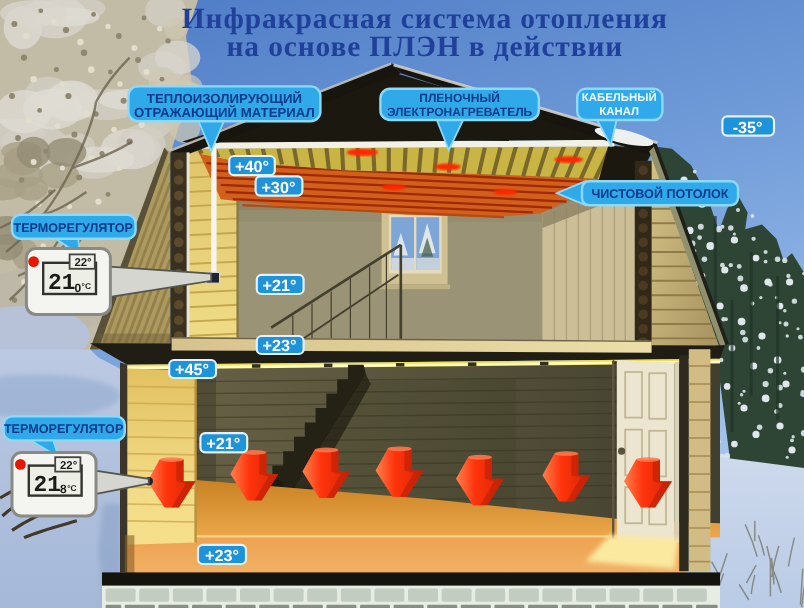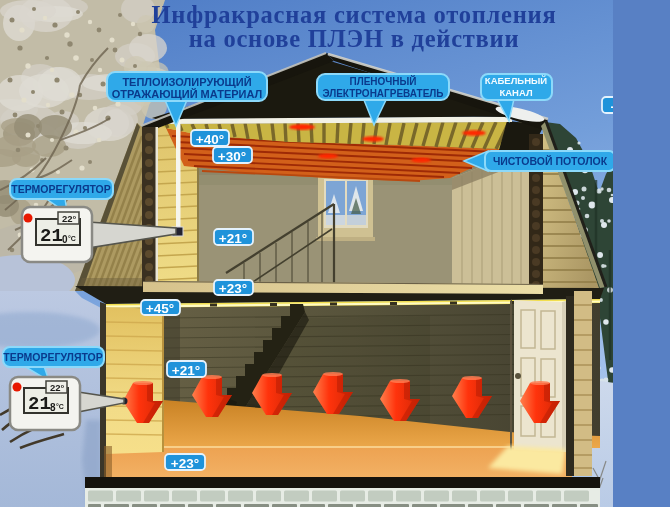--- a/index.html
+++ b/index.html
@@ -1,16 +1,16 @@
 <!DOCTYPE html>
 <html><head>
 <meta charset="utf-8">
 <style>
   html,body{margin:0;padding:0;background:#5880c4;}
-  #stage{position:relative;width:613px;height:507px;overflow:hidden;font-family:"Liberation Sans",sans-serif;}
+  #stage{position:relative;width:670px;height:507px;overflow:hidden;font-family:"Liberation Sans",sans-serif;}
 </style>
 </head>
 <body>
 <div id="stage">
 <svg width="670" height="507" viewBox="0 0 670 507" xmlns="http://www.w3.org/2000/svg">
 <defs>
   <linearGradient id="sky" x1="0" y1="0" x2="0.35" y2="1">
     <stop offset="0" stop-color="#4b79c4"></stop>
     <stop offset="0.5" stop-color="#739eda"></stop>
     <stop offset="1" stop-color="#aac7ee"></stop>

